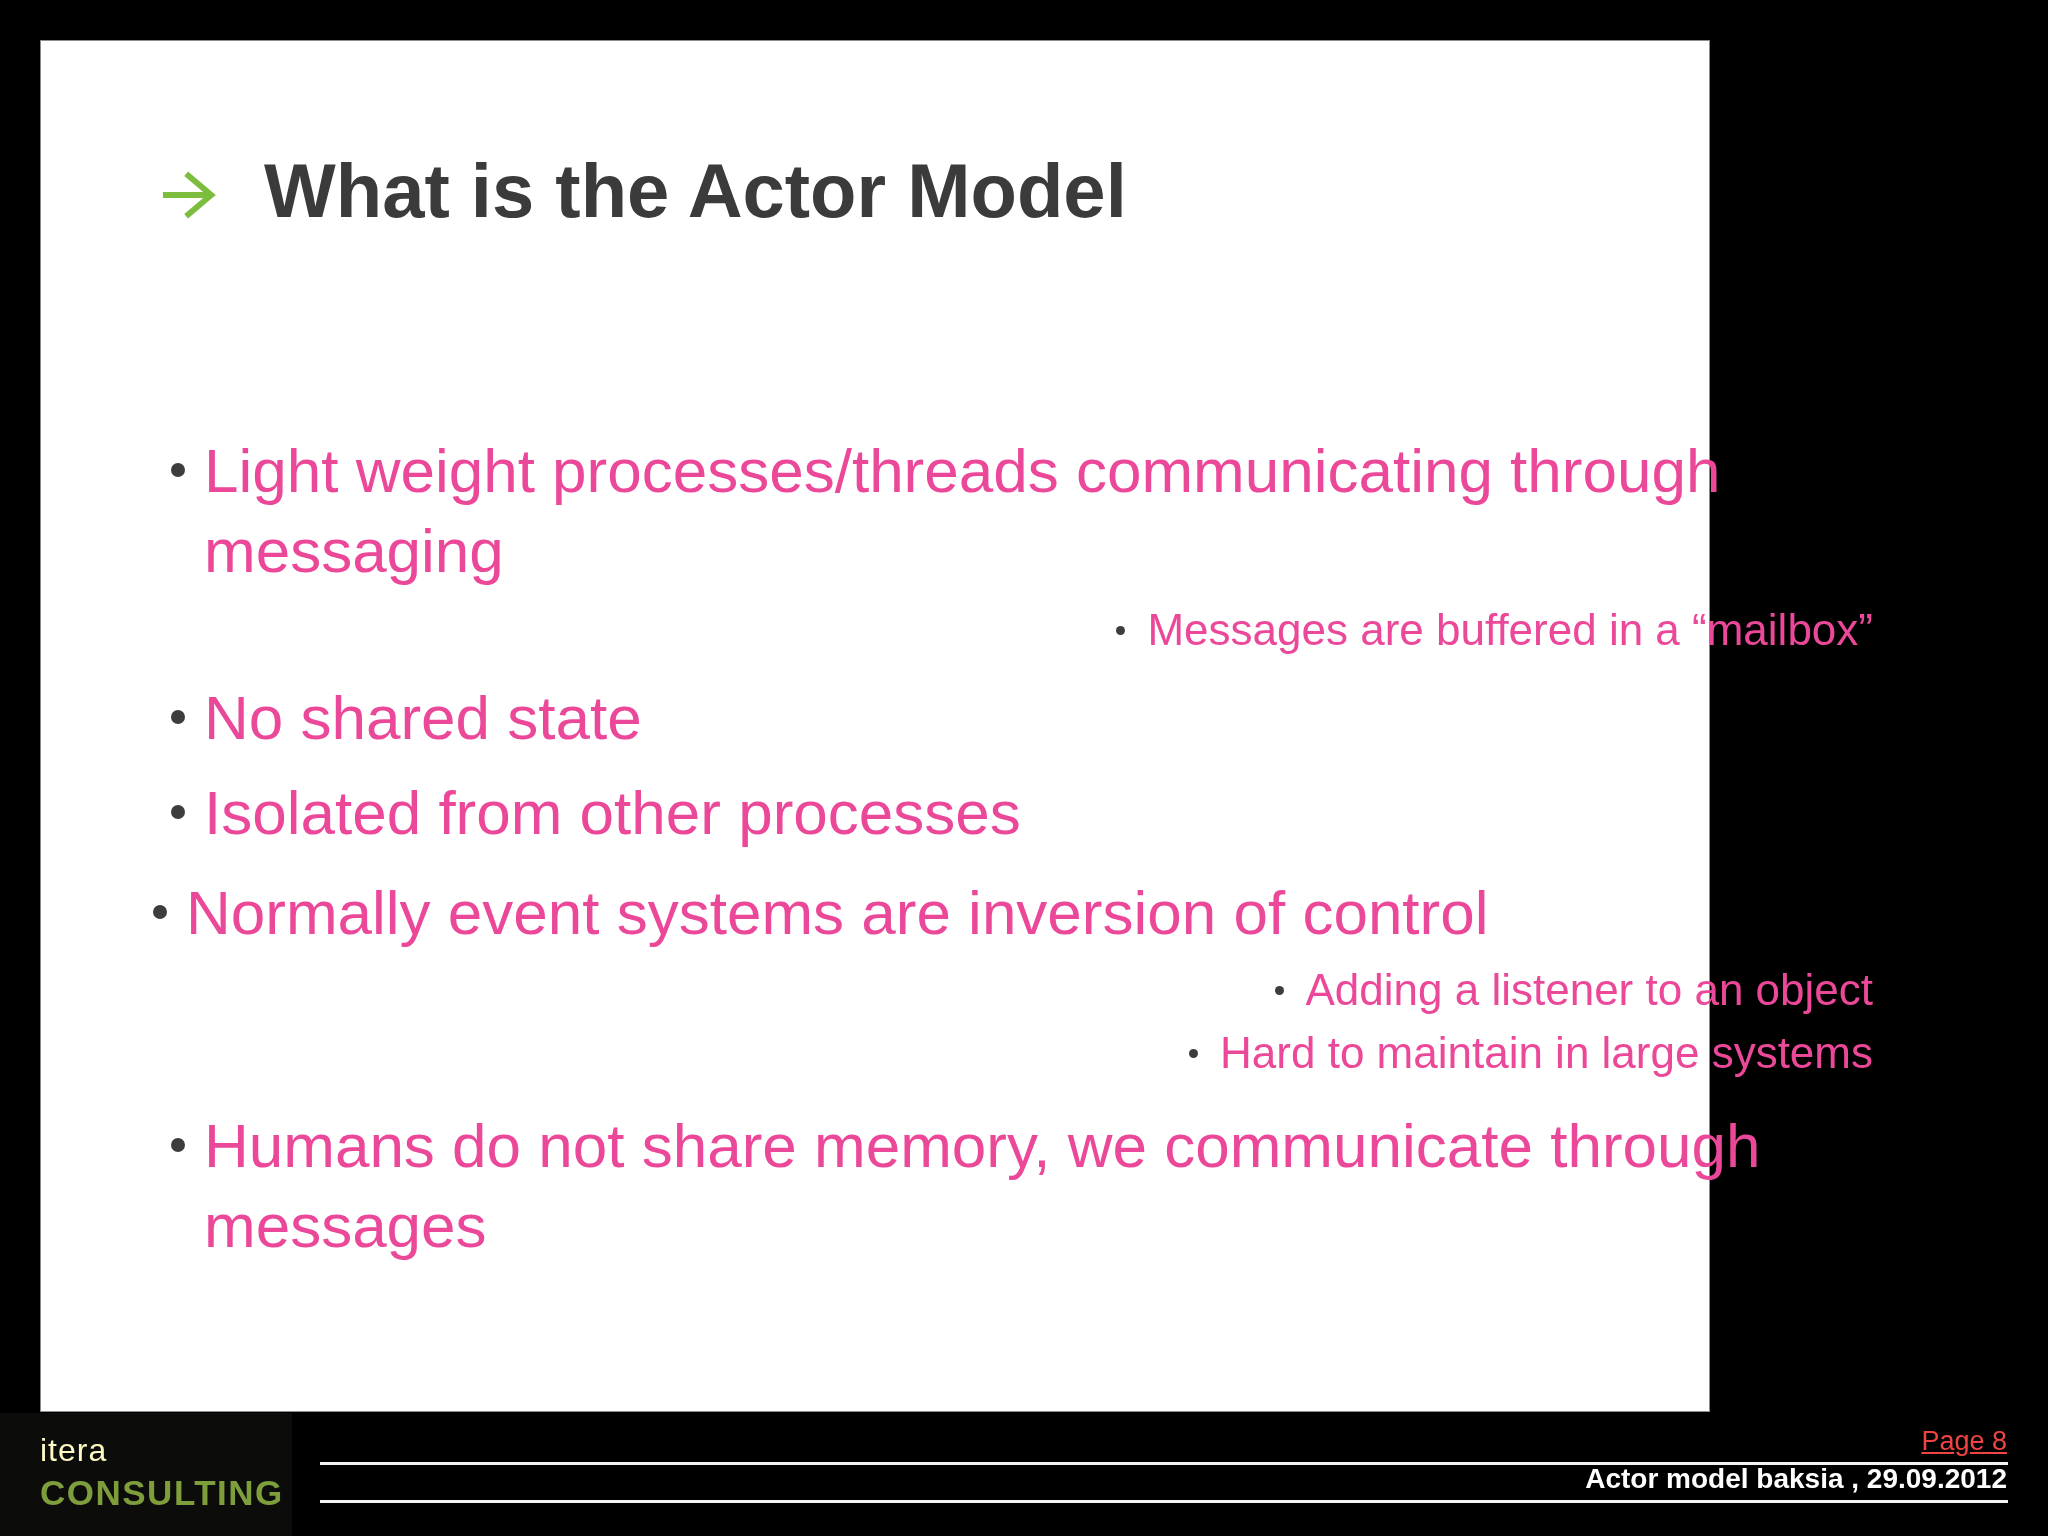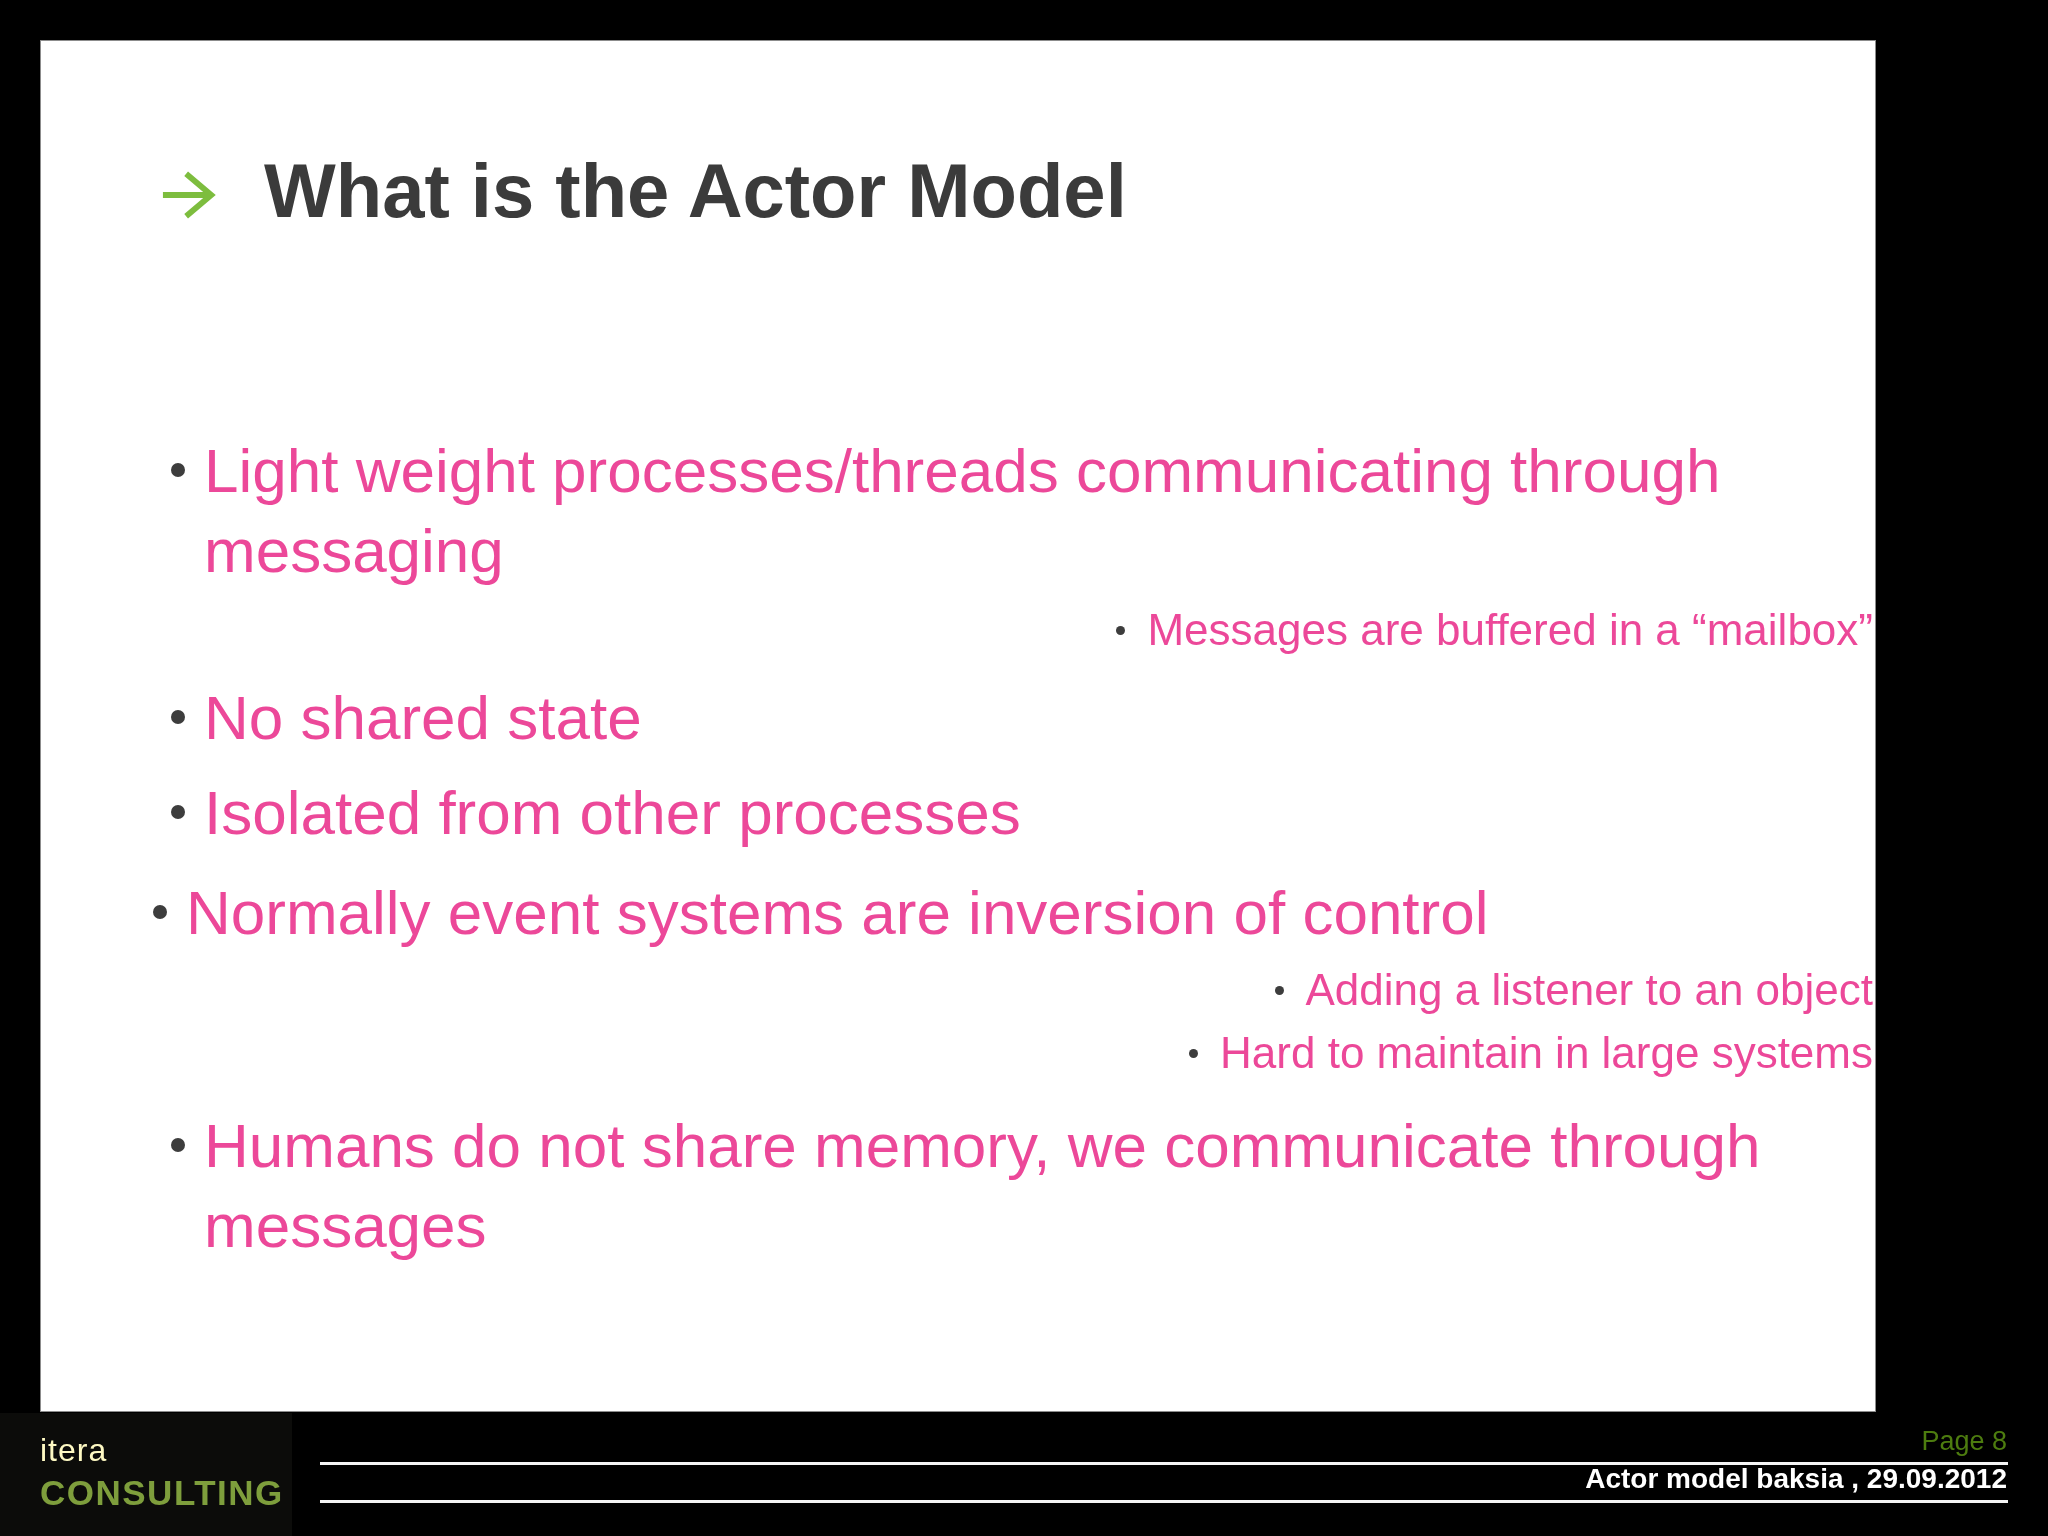--- a/index.html
+++ b/index.html
@@ -1,21 +1,21 @@
 <!DOCTYPE html>
 <html><head>
 <meta charset="utf-8">
 <style>
   html,body{margin:0;padding:0;background:#000;}
   #canvas{
     position:relative;width:2048px;height:1536px;background:#000;overflow:hidden;
     font-family:"Liberation Sans", sans-serif;
   }
   .slide{
-    position:absolute;left:40px;top:40px;width:1836px;height:1372px;
+    position:absolute;left:40px;top:40px;width:1670px;height:1372px;
     background:#ffffff;border:1px solid #8c8c8c;box-sizing:border-box;
   }
   .title{
     position:absolute;left:223px;top:112px;
     font-size:76px;font-weight:bold;color:#3b3b3b;line-height:76px;white-space:nowrap;
     letter-spacing:0px;
   }
   .title-arrow{position:absolute;left:120px;top:125px;width:58px;height:58px;}
   .item{position:absolute;display:flex;color:#ec4899;}
   .lvl1{font-size:62px;line-height:80px;width:1720px;}
@@ -30,21 +30,21 @@
   .i5{left:232px;top:921px;}
   .i6{left:232px;top:984px;}
   .i7{left:130px;top:1065px;}
   .logo-box{position:absolute;left:0;top:1413px;width:292px;height:123px;background:#0c0c0a;}
   .logo{position:absolute;left:40px;top:1428px;line-height:1;}
   .logo-primary{font-size:32px;font-weight:normal;color:#fef9c3;letter-spacing:1px;line-height:44px;}
   .logo-secondary{font-size:35px;color:#7e9e3c;letter-spacing:1.5px;line-height:38px;margin-top:2px;font-weight:600;}
   .footer-line{position:absolute;left:320px;width:1688px;height:3px;background:#f4f4f4;}
   .fl1{top:1462px;}
   .fl2{top:1500px;}
-  .page-label{position:absolute;right:41px;top:1426px;font-size:27px;color:#4d7c0f;line-height:30px;}
+  .page-label{position:absolute;right:41px;top:1426px;font-size:27px;color:#ef4444;line-height:30px;text-decoration:underline;}
   .doc-label{position:absolute;right:41px;top:1463px;font-size:28px;font-weight:bold;color:#ffffff;line-height:32px;}
 </style>
 </head>
 <body>
 
 <div id="canvas">
 
   <div class="slide">
 
     <svg class="title-arrow" viewBox="0 0 60 60" xmlns="http://www.w3.org/2000/svg">

